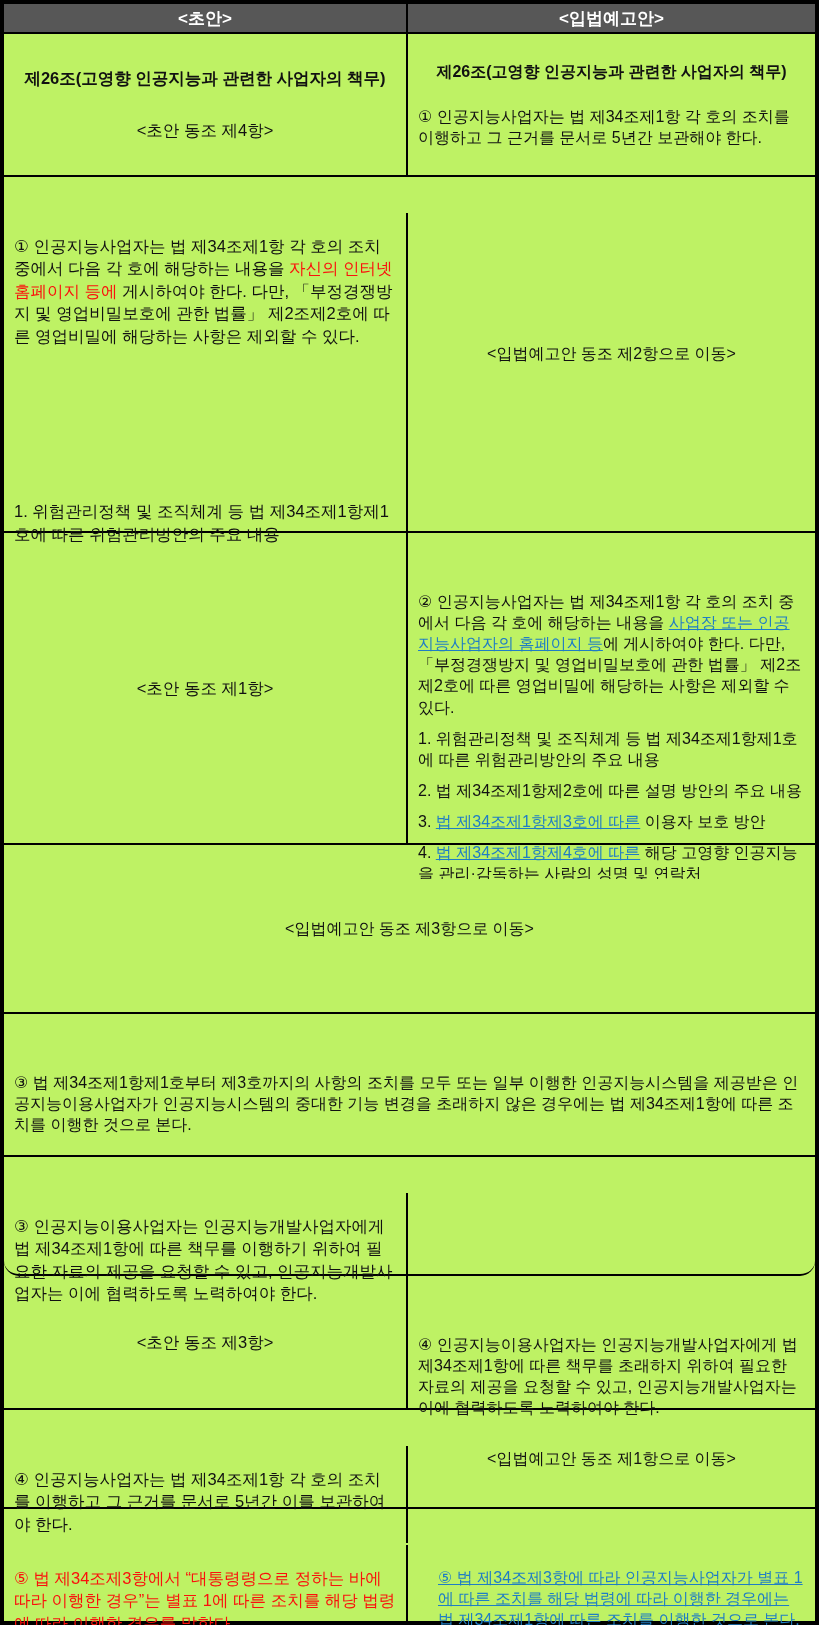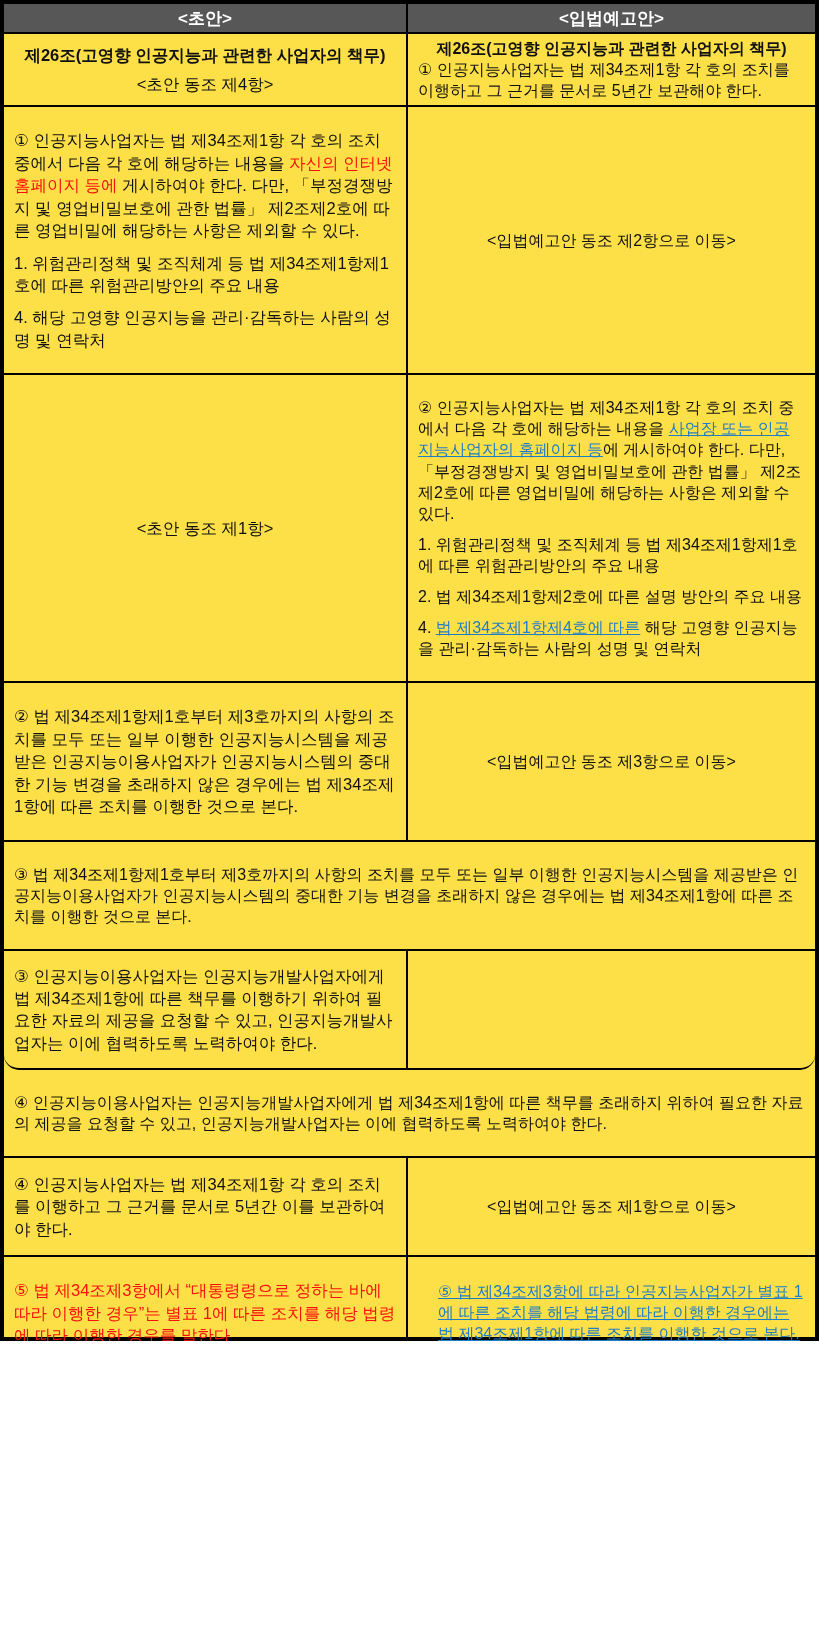--- a/index.html
+++ b/index.html
@@ -1,25 +1,25 @@
 <!DOCTYPE html>
 <html style="--header-bg: #575757; --border: #000000; --red: #FB100C; --blue: #1F7DC5;"><head>
 <meta charset="utf-8">
 <style>
   * { box-sizing: border-box; margin: 0; padding: 0; }
   html, body { background: #ffffff; }
   body { font-family: "Liberation Sans", "DejaVu Sans", sans-serif; color: #111111; }
 
   .doc-table {
     width: 819px;
-    height: 1341px;
+    height: 1625px;
     border: 4px solid var(--border, #000);
     display: flex;
     flex-direction: column;
-    background: #fde047;
+    background: #bef264;
   }
 
   .row { display: flex; width: 100%; border-bottom: 2px solid var(--border, #000); }
   .row:last-child { border-bottom: none; }
 
   .cell {
     height: 100%;
     padding: 17px 10px;
     display: flex;
     flex-direction: column;
@@ -33,21 +33,21 @@
   .header-cell {
     display: flex; align-items: center; justify-content: center;
     color: #ffffff; font-weight: bold; font-size: 17px; padding: 0;
     height: 100%;
   }
   .header-cell.left { width: 404px; border-right: 2px solid var(--border, #000); }
   .header-cell.right { flex: 1; }
 
   
   .cell.note-cell  { justify-content: center; align-items: center; }
-  .cell.text-cell  { justify-content: center; }
+  .cell.text-cell  { justify-content: space-between; margin-top: 36px; }
   .cell.combo-cell { justify-content: space-evenly; padding-top: 4px; padding-bottom: 4px; }
 
   .para { width: 100%; }
   .cell.left  .para { font-size: 16.5px; line-height: 1.36; }
   .cell.right .para { font-size: 16px;  line-height: 1.32; }
   .text-cell .para { margin: 5px 0; }
   .para.align-center { text-align: center; }
   .para.align-left   { text-align: left; }
   .para.bold { font-weight: bold; font-size: 17px; }
 
@@ -68,51 +68,51 @@
           <p class="para align-center"><span>&lt;초안 동조 제4항&gt;</span></p>
         </div>
         <div class="cell right combo-cell">
           <p class="para align-center bold"><span>제26조(고영향 인공지능과 관련한 사업자의 책무)</span></p>
           <p class="para align-left"><span>① 인공지능사업자는 법 제34조제1항 각 호의 조치를 이행하고 그 근거를 문서로 5년간 보관해야 한다.</span></p>
         </div>
       </div><div class="row" style="height: 356px;">
         <div class="cell left text-cell">
           <p class="para align-left"><span>① 인공지능사업자는 법 제34조제1항 각 호의 조치 중에서 다음 각 호에 해당하는 내용을 </span><span class="seg-red">자신의 인터넷 홈페이지 등에</span><span> 게시하여야 한다. 다만, 「부정경쟁방지 및 영업비밀보호에 관한 법률」 제2조제2호에 따른 영업비밀에 해당하는 사항은 제외할 수 있다.</span></p>
           <p class="para align-left"><span>1. 위험관리정책 및 조직체계 등 법 제34조제1항제1호에 따른 위험관리방안의 주요 내용</span></p>
-          <p class="para align-left"><span>4. 해당 고영향 인공지능을 관리·감독하는 사람의 성명 및 연락처</span></p>
         </div>
         <div class="cell right note-cell">
           <p class="para align-center"><span>&lt;입법예고안 동조 제2항으로 이동&gt;</span></p>
         </div>
       </div><div class="row" style="height: 312px;">
         <div class="cell left note-cell">
           <p class="para align-center"><span>&lt;초안 동조 제1항&gt;</span></p>
         </div>
         <div class="cell right text-cell">
           <p class="para align-left"><span>② 인공지능사업자는 법 제34조제1항 각 호의 조치 중에서 다음 각 호에 해당하는 내용을 </span><span class="seg-blue">사업장 또는 인공지능사업자의 홈페이지 등</span><span>에 게시하여야 한다. 다만, 「부정경쟁방지 및 영업비밀보호에 관한 법률」 제2조제2호에 따른 영업비밀에 해당하는 사항은 제외할 수 있다.</span></p>
           <p class="para align-left"><span>1. 위험관리정책 및 조직체계 등 법 제34조제1항제1호에 따른 위험관리방안의 주요 내용</span></p>
           <p class="para align-left"><span>2. 법 제34조제1항제2호에 따른 설명 방안의 주요 내용</span></p>
+          <p class="para align-left"><span>3. </span><span class="seg-blue">법 제34조제1항제3호에 따른</span><span> 이용자 보호 방안</span></p>
           <p class="para align-left"><span>4. </span><span class="seg-blue">법 제34조제1항제4호에 따른</span><span> 해당 고영향 인공지능을 관리·감독하는 사람의 성명 및 연락처</span></p>
         </div>
       </div><div class="row" style="height: 169px;">
-        <div class="cell left text-cell">
-          <p class="para align-left"><span>② 법 제34조제1항제1호부터 제3호까지의 사항의 조치를 모두 또는 일부 이행한 인공지능시스템을 제공받은 인공지능이용사업자가 인공지능시스템의 중대한 기능 변경을 초래하지 않은 경우에는 법 제34조제1항에 따른 조치를 이행한 것으로 본다.</span></p>
-        </div>
         <div class="cell right note-cell">
           <p class="para align-center"><span>&lt;입법예고안 동조 제3항으로 이동&gt;</span></p>
         </div>
       </div><div class="row" style="height: 143px;">
         <div class="cell right text-cell">
           <p class="para align-left"><span>③ 법 제34조제1항제1호부터 제3호까지의 사항의 조치를 모두 또는 일부 이행한 인공지능시스템을 제공받은 인공지능이용사업자가 인공지능시스템의 중대한 기능 변경을 초래하지 않은 경우에는 법 제34조제1항에 따른 조치를 이행한 것으로 본다.</span></p>
         </div>
       </div><div class="row" style="height: 119px; border-radius: 15px;">
         <div class="cell left text-cell">
           <p class="para align-left"><span>③ 인공지능이용사업자는 인공지능개발사업자에게 법 제34조제1항에 따른 책무를 이행하기 위하여 필요한 자료의 제공을 요청할 수 있고, 인공지능개발사업자는 이에 협력하도록 노력하여야 한다.</span></p>
         </div>
       </div><div class="row" style="height: 134px;">
+        <div class="cell left note-cell">
+          <p class="para align-center"><span>&lt;초안 동조 제3항&gt;</span></p>
+        </div>
         <div class="cell right text-cell">
           <p class="para align-left"><span>④ 인공지능이용사업자는 인공지능개발사업자에게 법 제34조제1항에 따른 책무를 초래하지 위하여 필요한 자료의 제공을 요청할 수 있고, 인공지능개발사업자는 이에 협력하도록 노력하여야 한다.</span></p>
         </div>
       </div><div class="row" style="height: 99px;">
         <div class="cell left text-cell">
           <p class="para align-left"><span>④ 인공지능사업자는 법 제34조제1항 각 호의 조치를 이행하고 그 근거를 문서로 5년간 이를 보관하여야 한다.</span></p>
         </div>
         <div class="cell right note-cell">
           <p class="para align-center"><span>&lt;입법예고안 동조 제1항으로 이동&gt;</span></p>
         </div>

